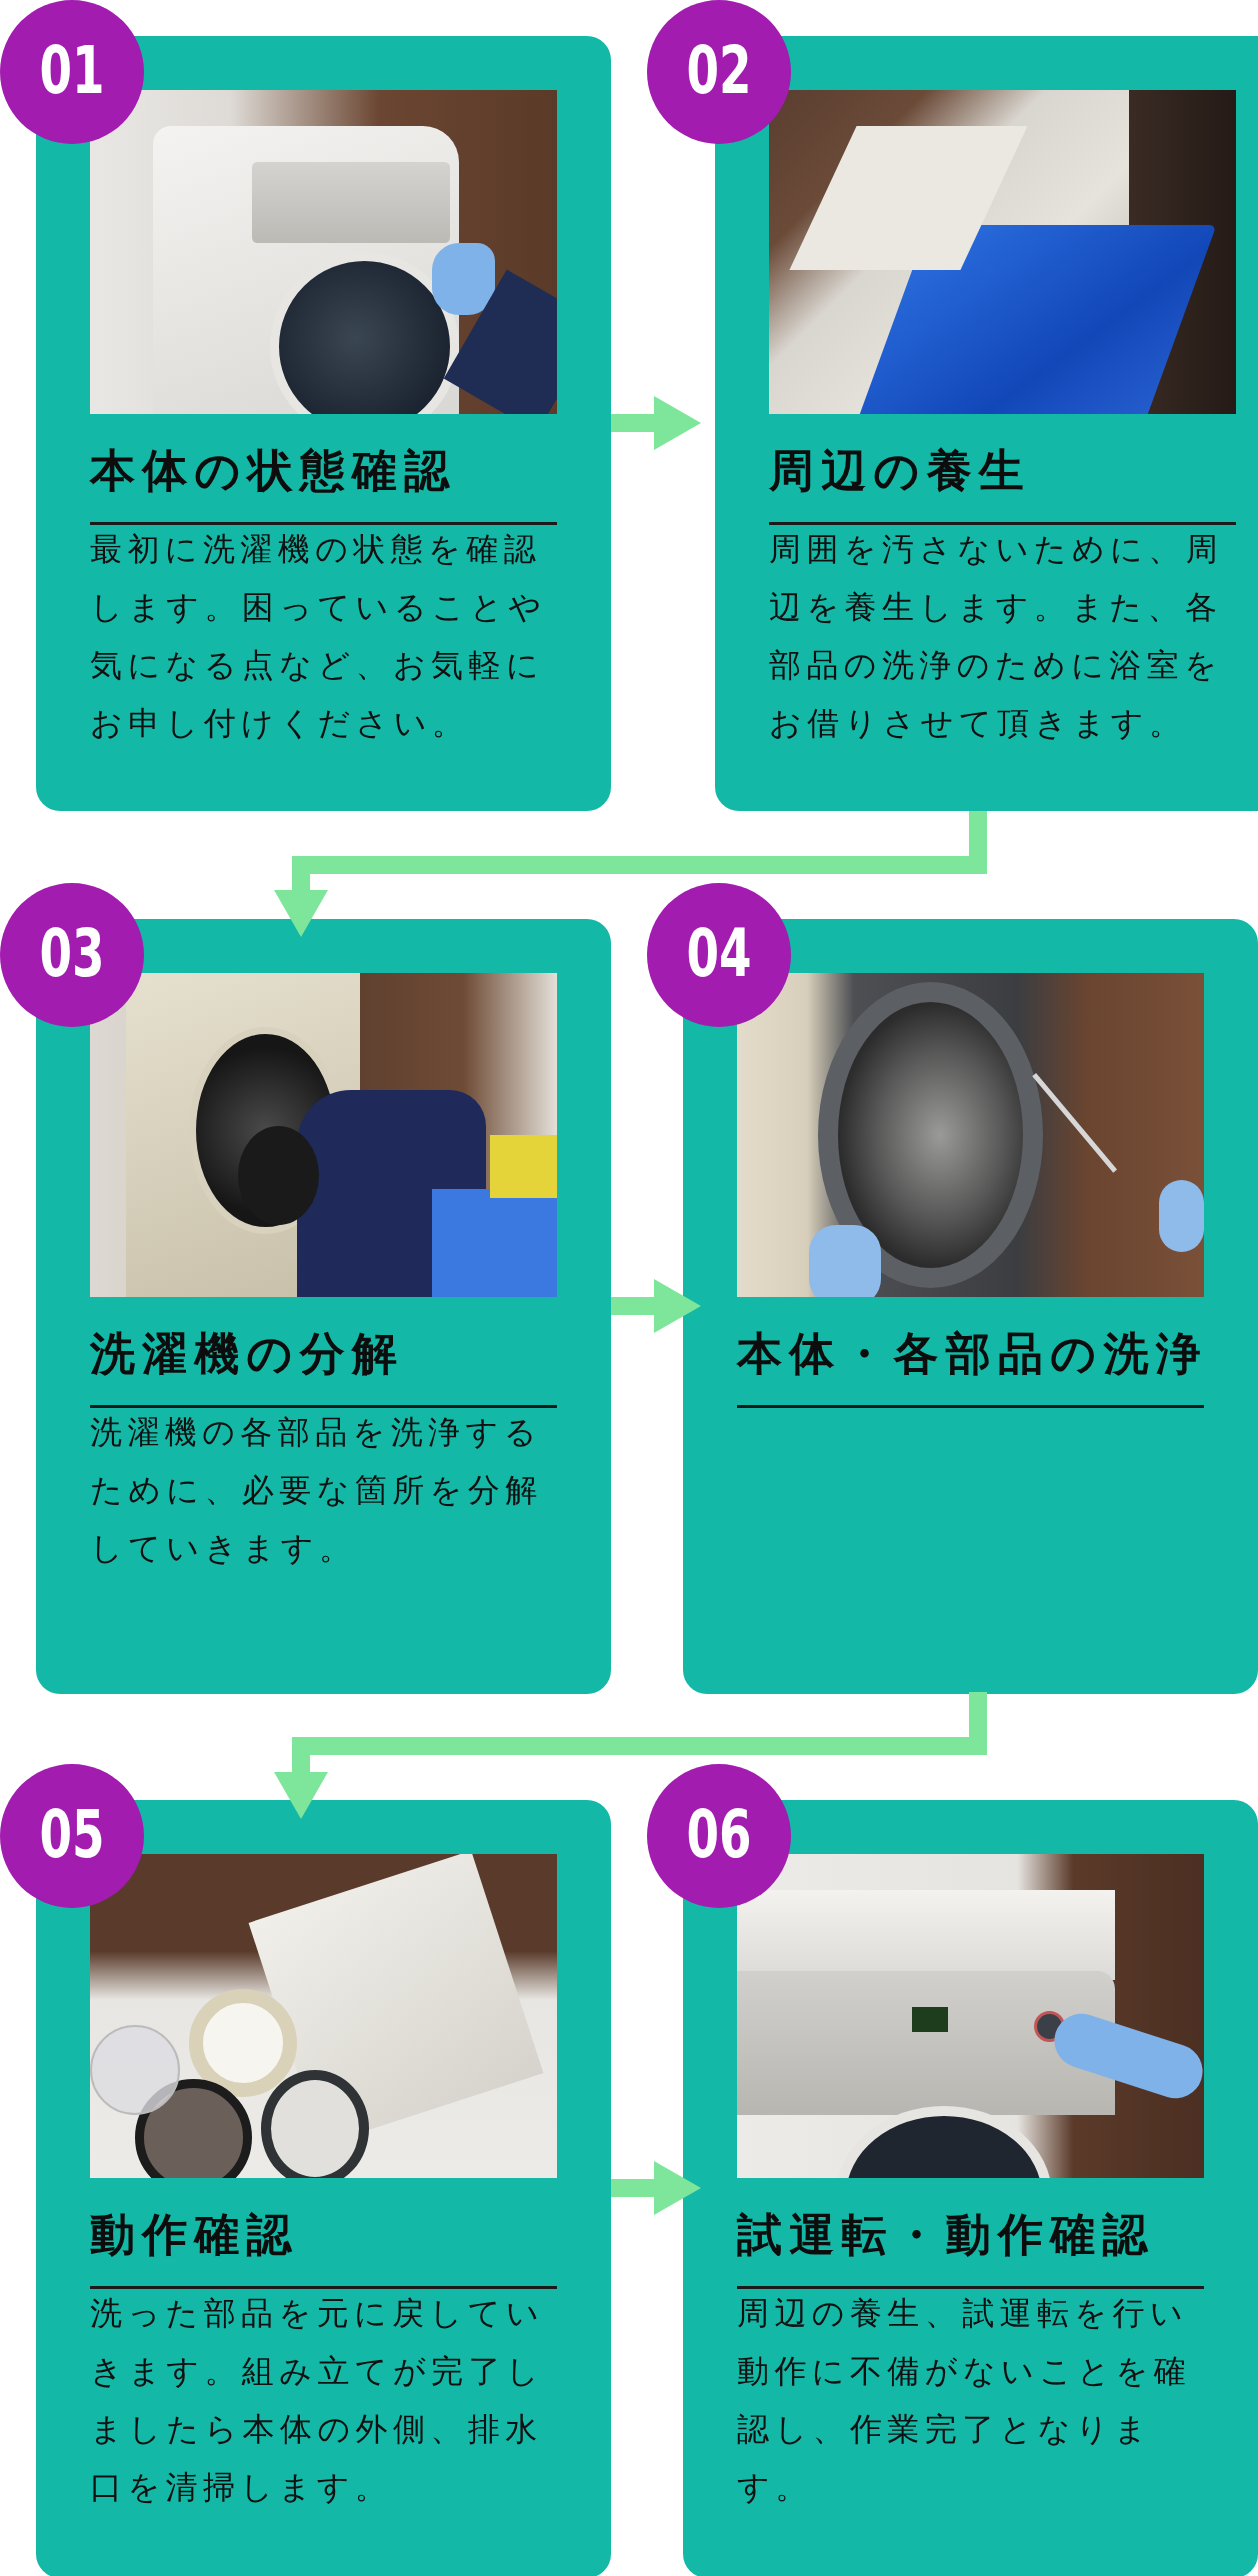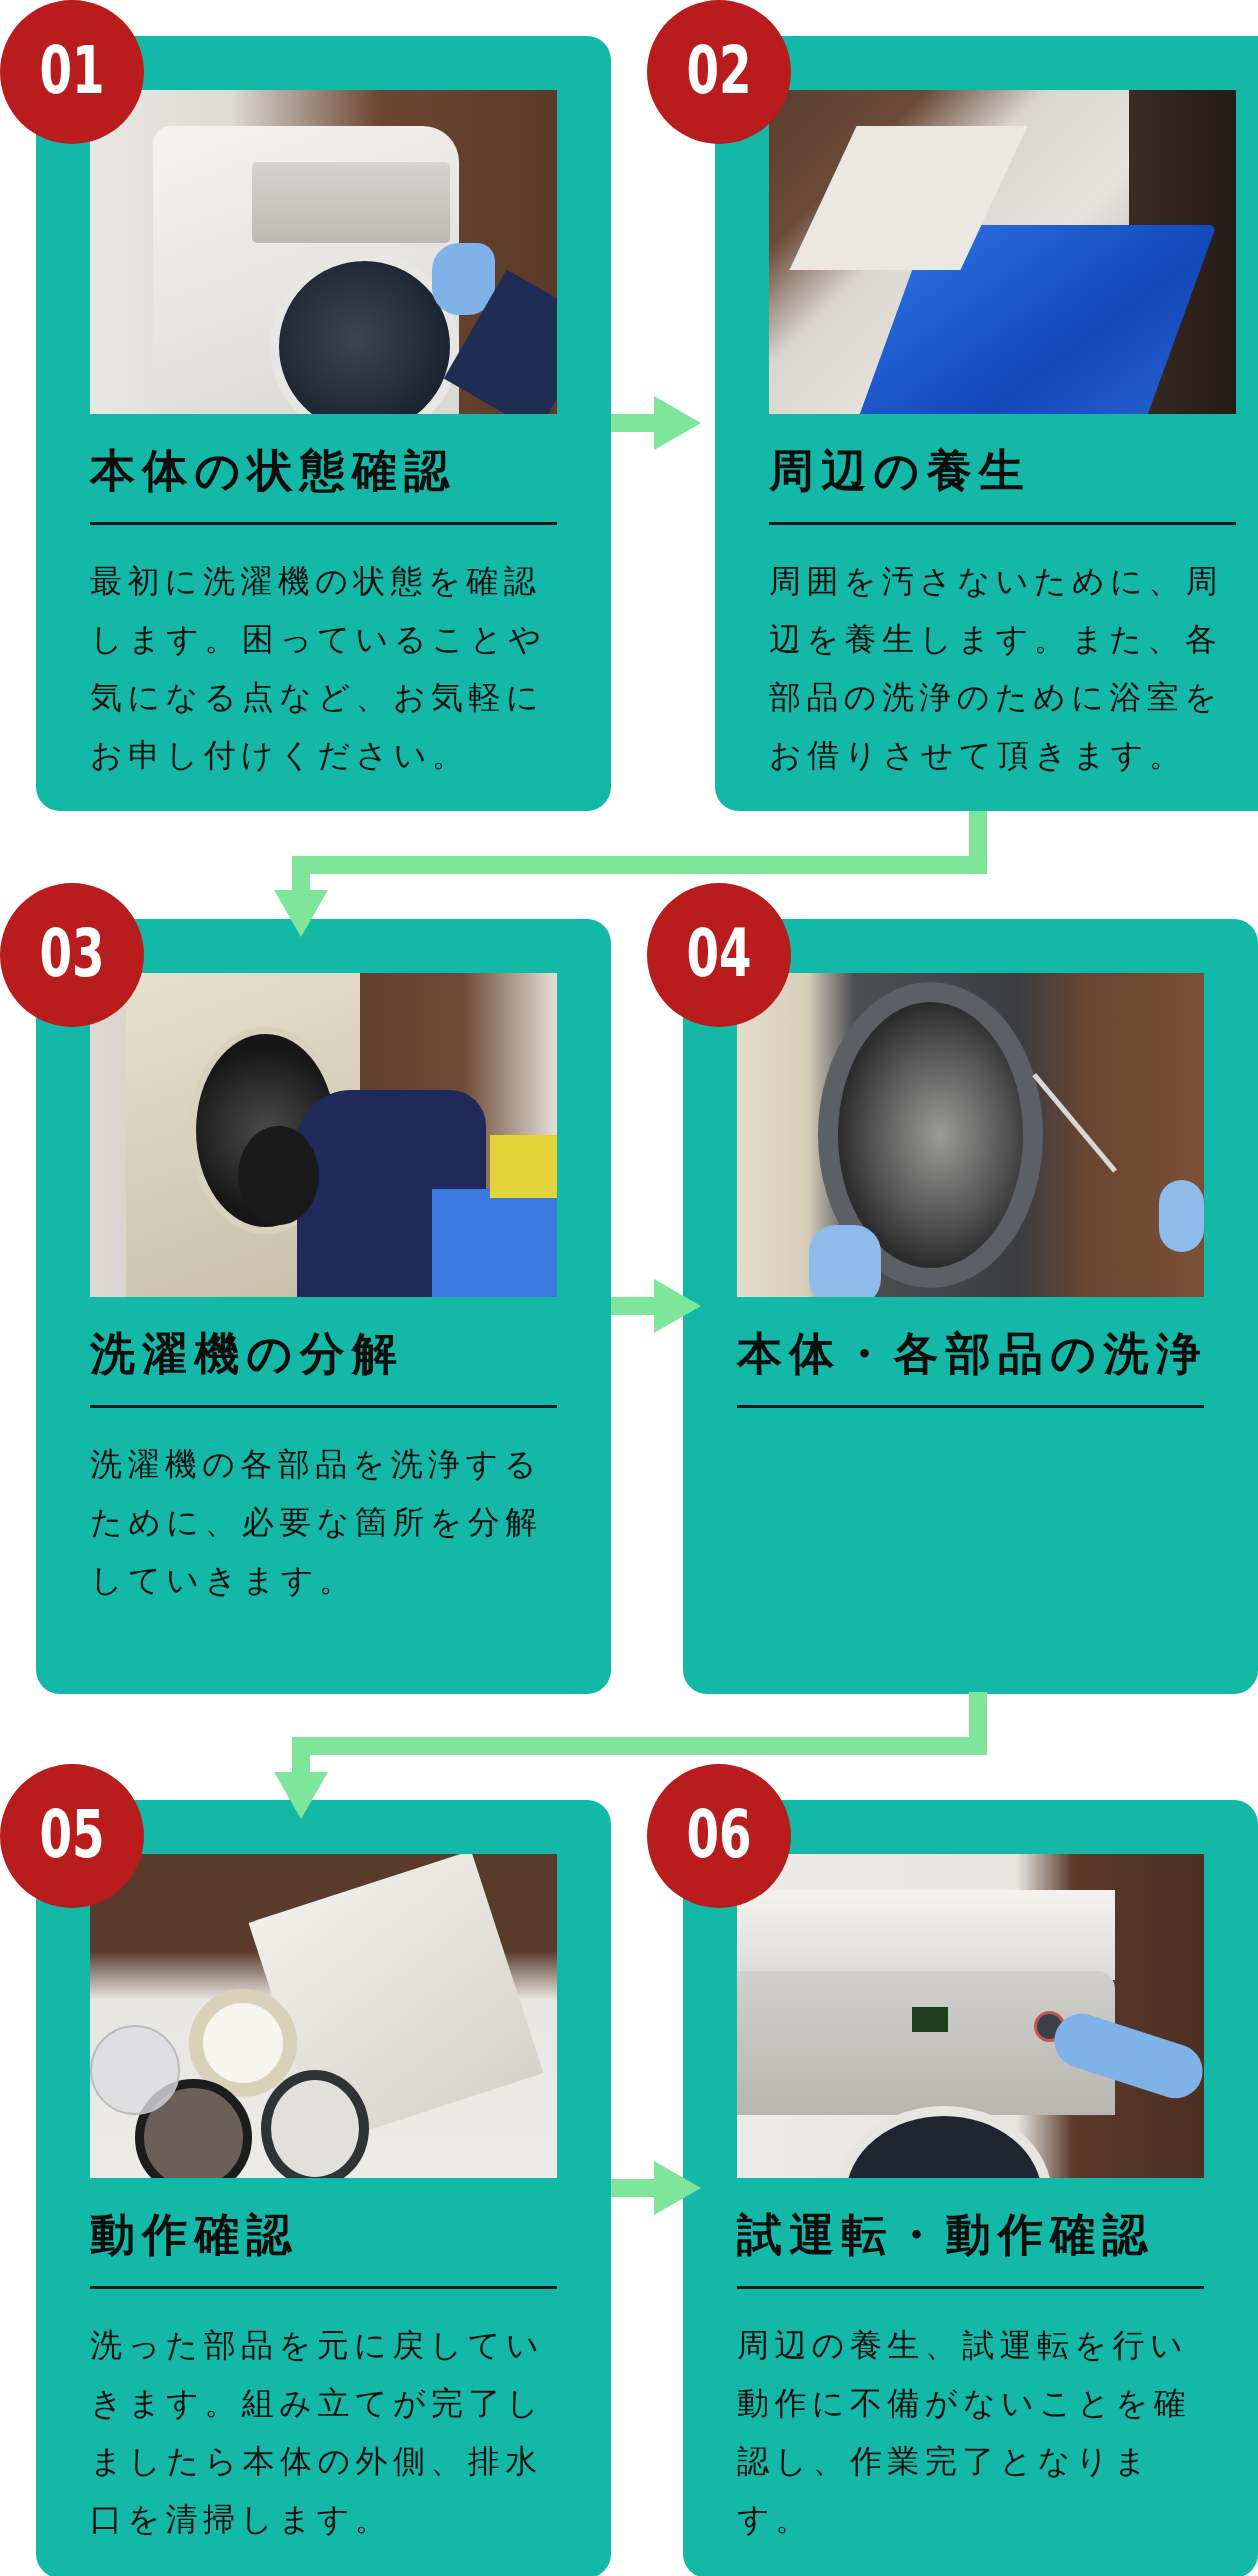--- a/index.html
+++ b/index.html
@@ -35,29 +35,29 @@
       color: #0d0d0d;
     }
     .divider {
       position: absolute;
       left: 54px; top: 486px;
       width: 467px; height: 2.7px;
       background: #1a1a1a;
     }
     .step-body {
       position: absolute;
-      left: 54px; top: 516px;
+      left: 54px; top: 484px;
       width: 481px;
       font-size: 32px;
       line-height: 58px;
       letter-spacing: 5.4px;
       color: #111111;
       word-break: break-all;
     }
-    .badge-wrap { position: absolute; width: 144px; height: 144px; border-radius: 50%; background: #b91c1c; }
+    .badge-wrap { position: absolute; width: 144px; height: 144px; border-radius: 50%; background: #a21caf; }
     .badge-wrap span {
       display: block; width: 144px; height: 144px;
       color: #ffffff; font-weight: bold; font-size: 65px; line-height: 142px;
       text-align: center; letter-spacing: 0px;
       transform: scaleX(0.72);
     }
 
     .arrow-h-shaft { position: absolute; width: 43px; height: 18px; background: #7ee69a; }
     .arrow-h-head {
       position: absolute; width: 0; height: 0;

